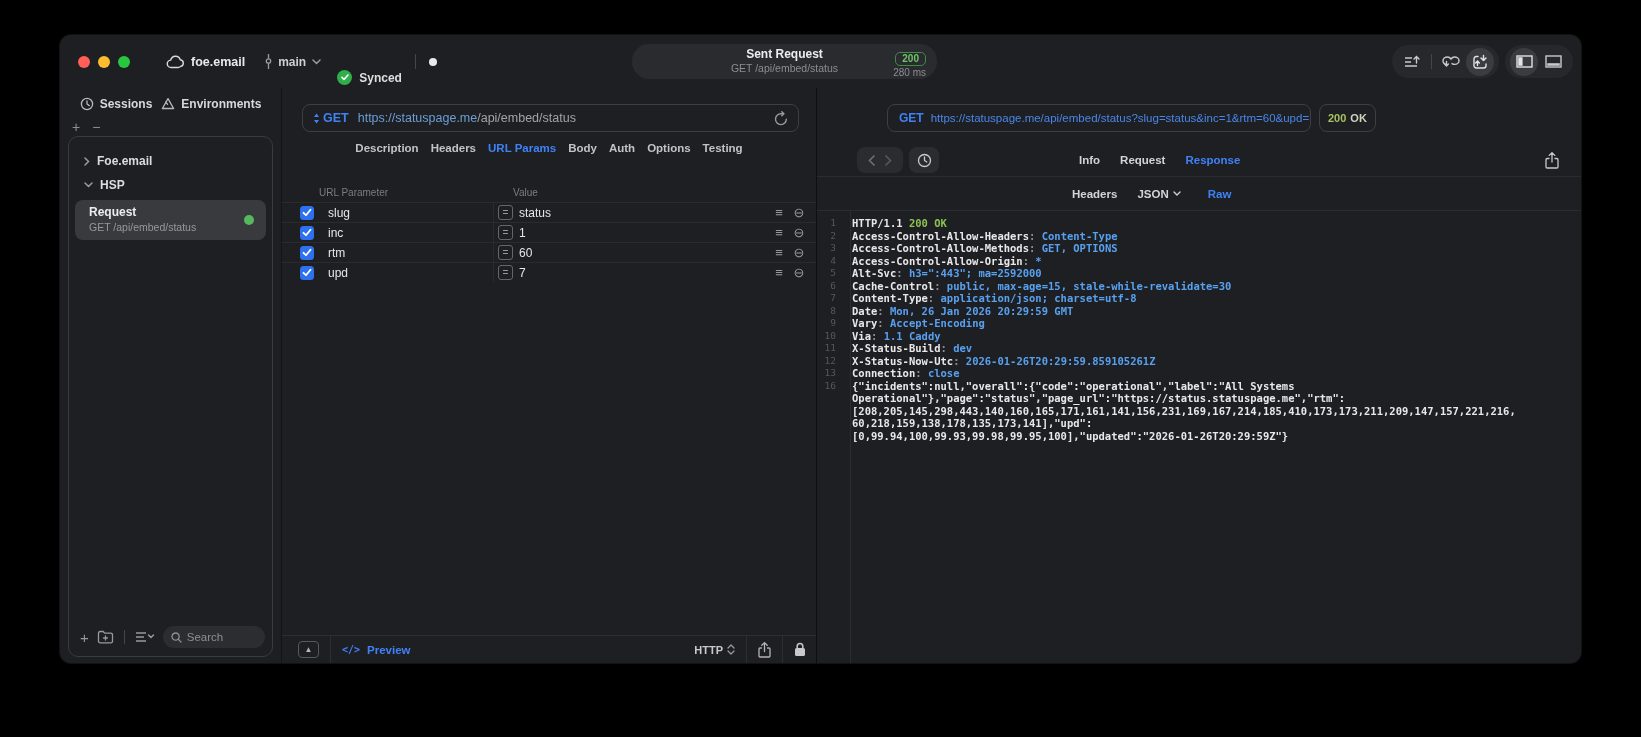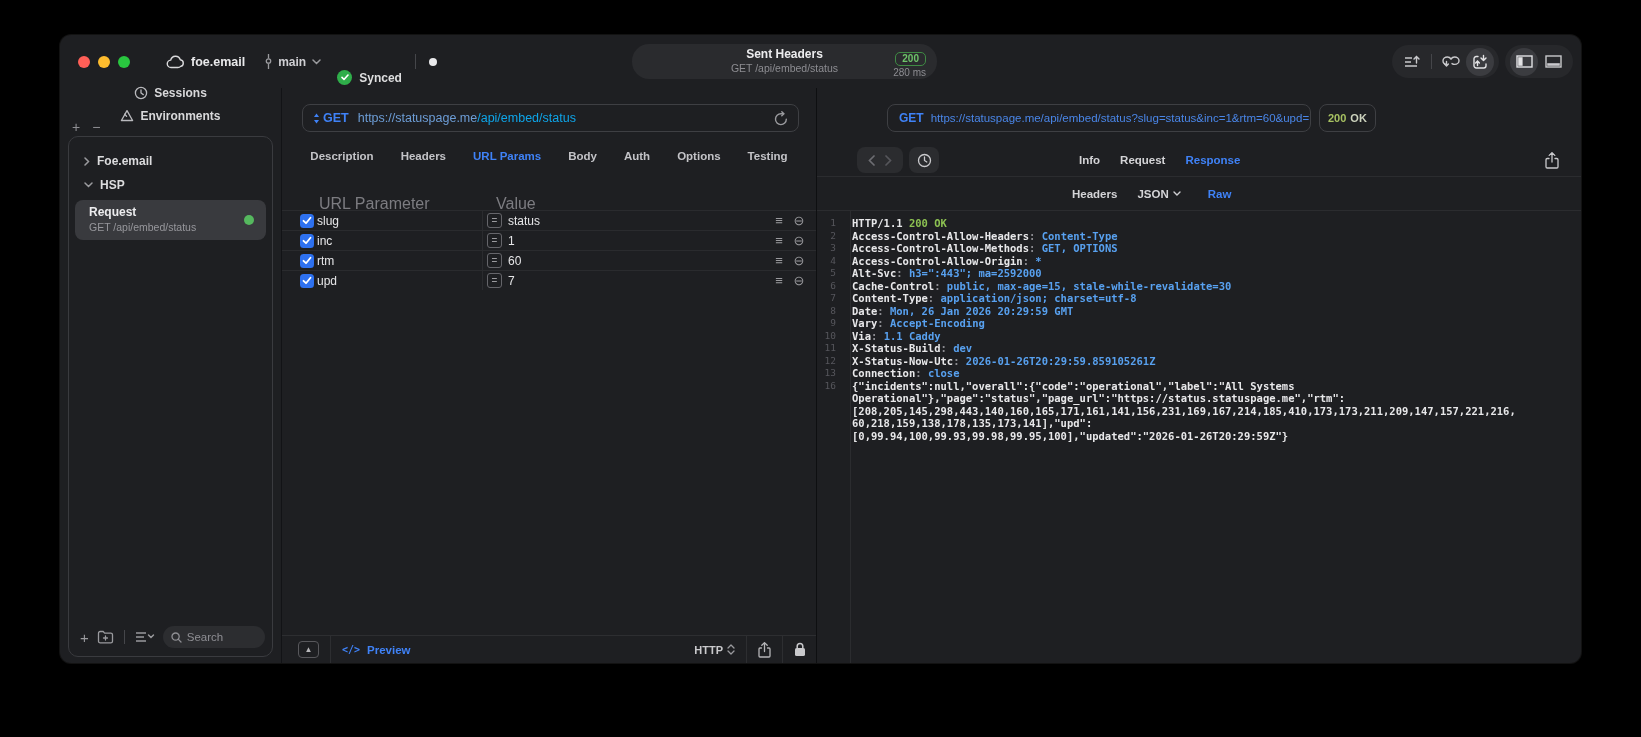--- a/index.html
+++ b/index.html
@@ -36,21 +36,21 @@
 .tb-btn{width:30px;height:28px;display:flex;align-items:center;justify-content:center;border-radius:14px;}
 .tb-btn.circled{background:#3b3c40;width:28px;height:28px;}
 .tb-pill .vdiv{margin:0 4px;}
 
 .content{flex:1;display:flex;min-height:0;}
 .sidebar{width:221px;flex:0 0 221px;display:flex;flex-direction:column;}
 .editor{width:536px;flex:0 0 536px;display:flex;flex-direction:column;border-left:1px solid #121316;
   border-right:1px solid #0e0f11;position:relative;}
 .viewer{flex:1;display:flex;flex-direction:column;min-width:0;}
 
-.sb-tabs{height:26px;margin-top:3px;display:flex;align-items:center;justify-content:center;gap:9px;flex-direction:column;}
+.sb-tabs{height:26px;margin-top:3px;display:flex;align-items:center;justify-content:center;gap:9px;}
 .sb-tab{display:flex;align-items:center;gap:6px;color:#d8d8da;font-size:12px;font-weight:600;}
 .sb-actions{height:16px;display:flex;align-items:center;gap:12px;padding-left:12px;color:#8f8f94;
   font-size:14px;margin:2px 0 1px;}
 .sb-box{flex:1;margin:0 8px 6px;border:1px solid #3a3b3f;border-radius:10px;display:flex;
   flex-direction:column;padding:12px 5px 7px;min-height:0;}
 .tree-item{display:flex;align-items:center;gap:7px;height:24px;padding-left:10px;color:#dcdcde;
   font-size:12px;font-weight:600;}
 .req-item{margin:3px 1px 0;background:#393a3e;border-radius:8px;height:40px;padding:5px 12px 0 14px;
   position:relative;line-height:1.3;}
 .req-title{font-size:12px;font-weight:700;color:#ececee;}
@@ -59,32 +59,32 @@
 .sb-spacer{flex:1;}
 .sb-toolbar{height:24px;display:flex;align-items:center;gap:8px;padding:0 2px 0 6px;color:#9a9a9e;}
 .sb-toolbar .vdiv{height:14px;margin:0 2px;}
 .search-pill{flex:1;height:22px;background:#2c2d30;border-radius:11px;display:flex;align-items:center;
   padding:0 8px;gap:5px;color:#8e8e93;font-size:11.5px;}
 
 .url-bar{margin:16px 17px 0 20px;height:28px;border:1px solid #3e3f43;border-radius:8px;
   display:flex;align-items:center;padding:0 10px;font-size:12.5px;}
 .method-get{color:#3f82f7;font-weight:700;display:flex;align-items:center;gap:3px;}
 .url-host{color:#6d9dd6;margin-left:9px;}
-.url-path{color:#0ea5e9;}
+.url-path{color:#a3a3a3;}
 .url-refresh{margin-left:auto;color:#9a9a9e;font-size:14px;}
-#editor-tabs{height:22px;margin-top:13px;display:flex;align-items:center;justify-content:center;gap:27px;}
+#editor-tabs{height:22px;margin-top:5px;display:flex;align-items:center;justify-content:center;gap:12px;}
 .etab{font-size:11.5px;font-weight:600;color:#c3c3c7;}
 .etab.on{color:#3f82f7;}
-.pt-head{position:relative;height:15px;margin-top:28px;font-size:16px;color:#7c7c81;}
+.pt-head{position:relative;height:15px;margin-top:28px;font-size:10px;color:#7c7c81;}
 .pth-1{position:absolute;left:37px;}
-.pth-2{position:absolute;left:214px;}
+.pth-2{position:absolute;left:231px;}
 .pt-row{display:flex;align-items:center;height:20px;border-top:1px solid #2a2b2e;padding-left:18px;font-size:12px;}
 .pt-check{width:14px;height:14px;border-radius:3.5px;background:#2e71f0;display:inline-flex;
   align-items:center;justify-content:center;flex:0 0 14px;}
-.pt-name{margin-left:3px;width:165px;color:#e6e6e8;}
+.pt-name{margin-left:14px;width:165px;color:#e6e6e8;}
 .pt-colsep{width:1px;align-self:stretch;background:#2a2b2e;}
 .pt-eq{margin-left:4px;width:15px;height:15px;border:1px solid #65656a;border-radius:3px;color:#9a9a9e;
   font-size:10px;display:inline-flex;align-items:center;justify-content:center;flex:0 0 15px;}
 .pt-value{margin-left:6px;flex:1;color:#e6e6e8;}
 .pt-grip{width:20px;color:#9a9a9e;font-size:13px;text-align:center;}
 .pt-del{width:20px;margin-right:7px;color:#9a9a9e;font-size:13px;text-align:center;}
 .pt-add{display:flex;height:21px;align-items:center;border-top:1px solid #2a2b2e;position:relative;
   font-size:12px;color:#6f6f74;}
 .pta-1{position:absolute;left:37px;}
 .pta-2{position:absolute;left:226px;}
@@ -173,21 +173,21 @@
             </svg>
         </span>
         <span>Synced</span>
       </span>
       <span class="vdiv"></span>
       <span class="dot"></span>
     </div>
 
     <div class="tb-center">
       <div class="tc-col">
-        <div class="tc-title">Sent Headers</div>
+        <div class="tc-title">Sent Request</div>
         <div class="tc-sub">GET /api/embed/status</div>
       </div>
       <div class="tc-status">
         <span class="tc-badge">200</span>
         <div class="tc-time">280 ms</div>
       </div>
     </div>
 
     <div class="tb-right">
       <div class="tb-pill">

